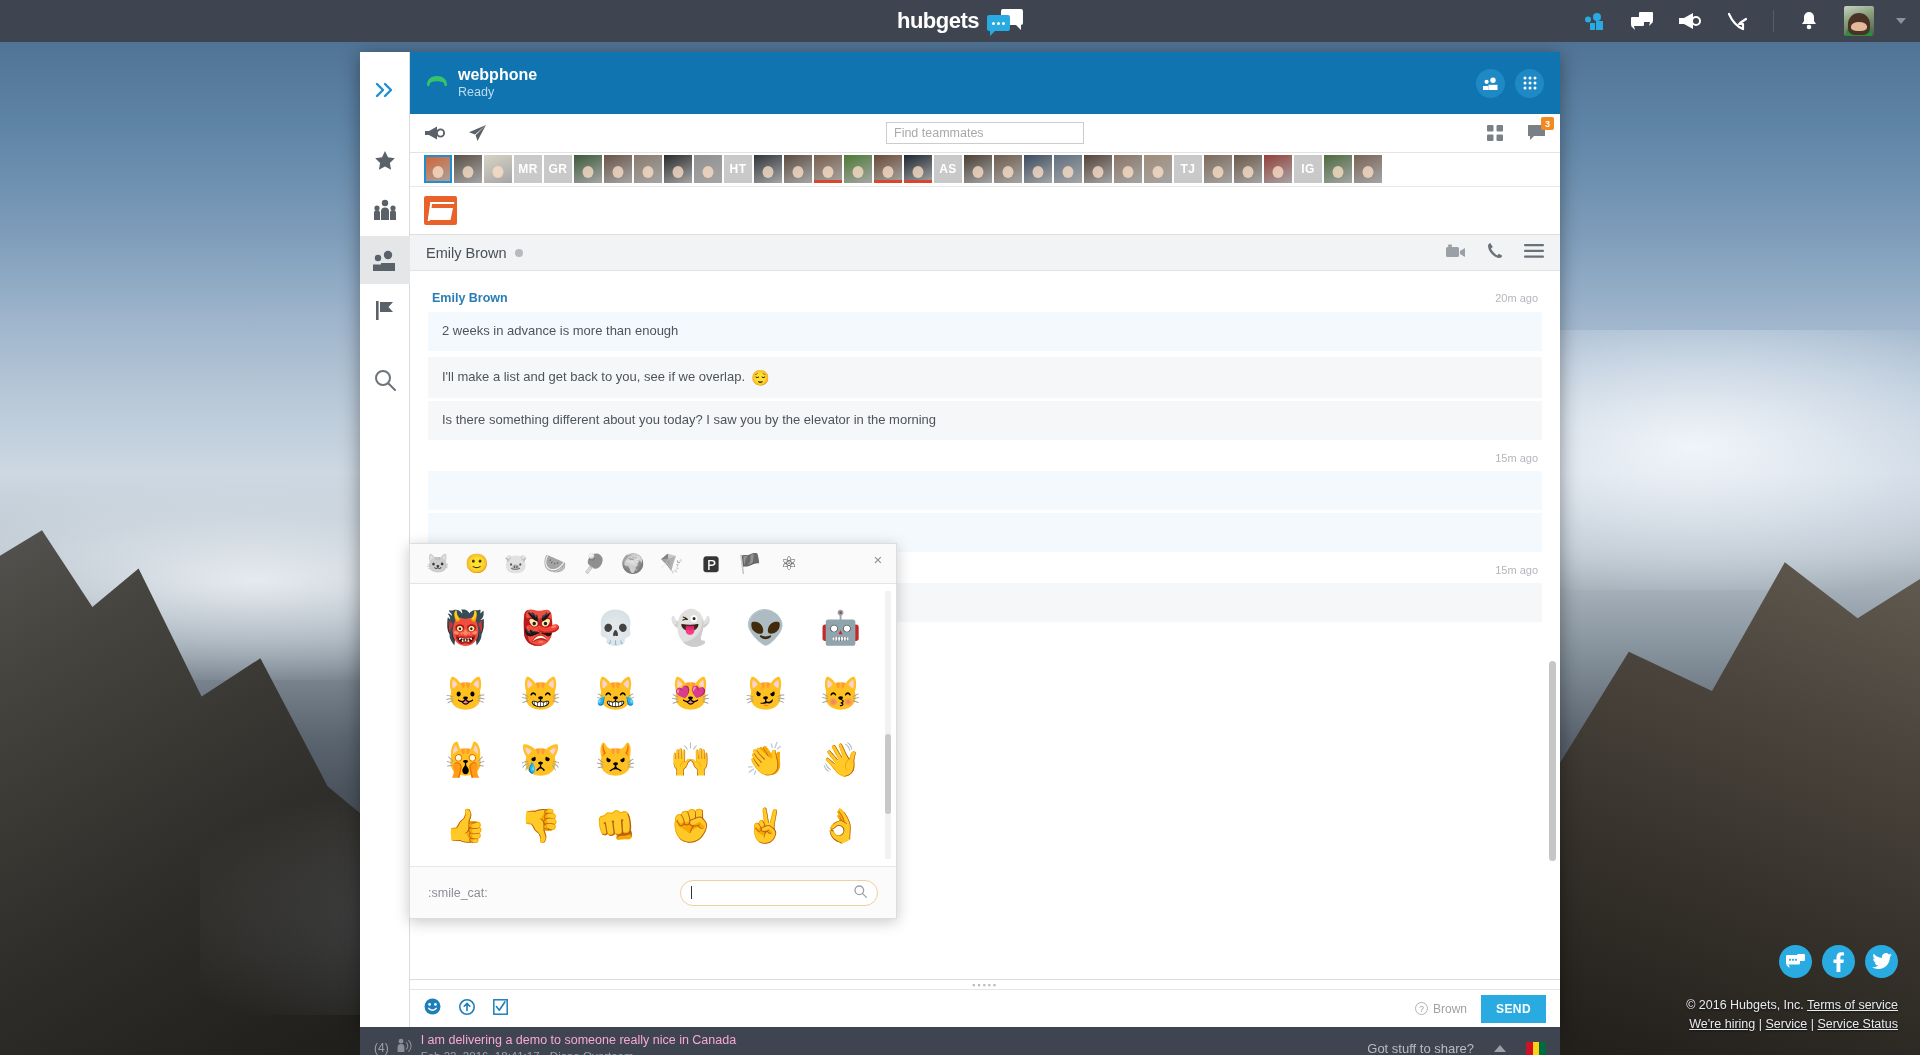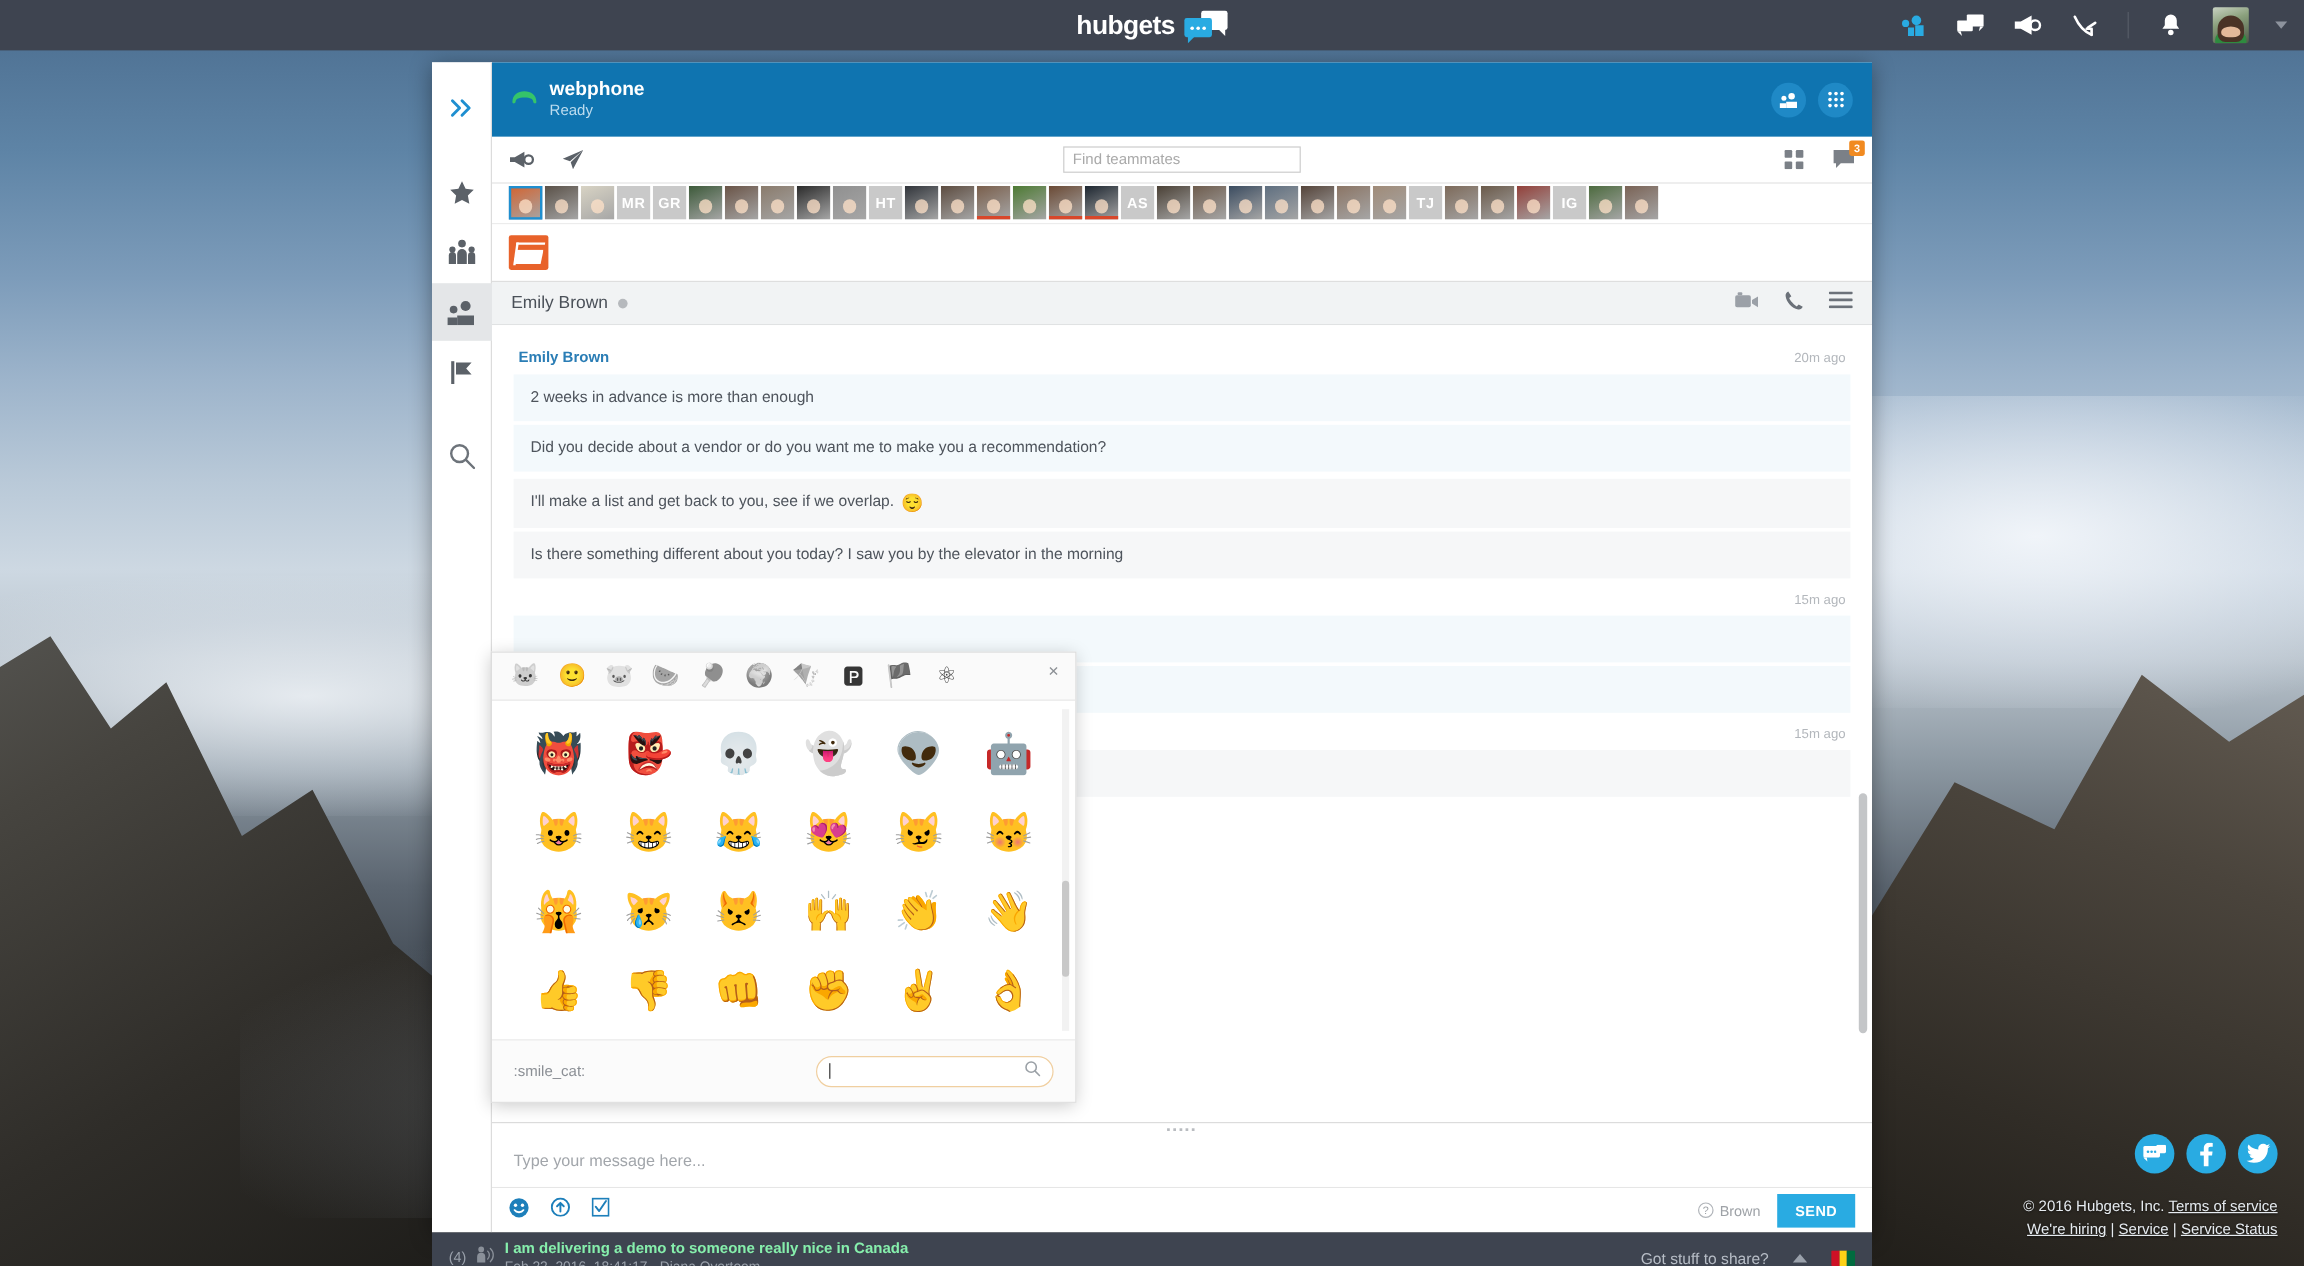--- a/index.html
+++ b/index.html
@@ -295,21 +295,21 @@
   }
 
   
   #status-footer {
     position: absolute; left: 360px; top: 1027px; width: 1200px; height: 42px;
     background: #3e4450; display: flex; align-items: center; padding: 0 14px;
     z-index: 22; color: #c9ced6;
   }
   #status-footer .count { font-size: 12px; color: #9aa1ab; margin-right: 7px; }
   #status-footer .sf-texts { line-height: 1.35; margin-left: 9px; }
-  #status-footer .sf-title { font-size: 12.5px; color: #86efac; font-weight: bold; }
+  #status-footer .sf-title { font-size: 12.5px; color: #f9a8d4; }
   #status-footer .sf-sub { font-size: 11.5px; color: #9aa1ab; }
   #status-footer .sf-right {
     margin-left: auto; display: flex; align-items: center; gap: 20px;
   }
   #status-footer .sf-share { font-size: 13px; color: #b7bdc6; cursor: pointer; }
   .caret-up-small {
     width: 0; height: 0; border-left: 6px solid transparent;
     border-right: 6px solid transparent; border-bottom: 7px solid #9aa1ab; cursor: pointer;
   }
   .flag-gh { width: 20px; height: 13px; display: flex; border-radius: 1px; overflow: hidden; }
@@ -739,21 +739,20 @@
     </div>
 
     <div id="messages">
       <div id="msg-scroll">
           <div class="msg-group">
             <div class="msg-meta">
               <span class="msg-author them">Emily Brown</span>
               <span class="msg-time">20m ago</span>
             </div>
             <div class="bubble them">2 weeks in advance is more than enough</div>
-            <div class="bubble them">Did you decide about a vendor or do you want me to make you a recommendation?</div>
           </div>
           <div class="msg-group">
             <div class="bubble me">I'll make a list and get back to you, see if we overlap.<span class="em">😌</span></div>
             <div class="bubble me">Is there something different about you today? I saw you by the elevator in the morning</div>
           </div>
           <div class="msg-group">
             <div class="msg-meta">
               <span class="msg-author them"></span>
               <span class="msg-time">15m ago</span>
             </div>
@@ -768,21 +767,20 @@
             <div class="bubble me">&nbsp;</div>
           </div>
         </div>
       <div id="scrollbar-track">
         <div id="scrollbar-thumb"></div>
       </div>
     </div>
 
     <div id="composer">
       <div class="drag-dots">▪▪▪▪▪</div>
-      <input id="msg-input" placeholder="Type your message here..." style="">
       <div id="composer-actions">
         <span>
           <svg width="17" height="17" viewBox="0 0 17 17">
               <circle cx="8.5" cy="8.5" r="8" fill="#1d7fba"></circle>
               <circle cx="5.6" cy="6.4" r="1.4" fill="#fff"></circle>
               <circle cx="11.4" cy="6.4" r="1.4" fill="#fff"></circle>
               <path d="M4.8 10.4c1.6 2.4 5.8 2.4 7.4 0" stroke="#fff" stroke-width="1.5" fill="none" stroke-linecap="round"></path>
             </svg>
         </span>
         <span>

